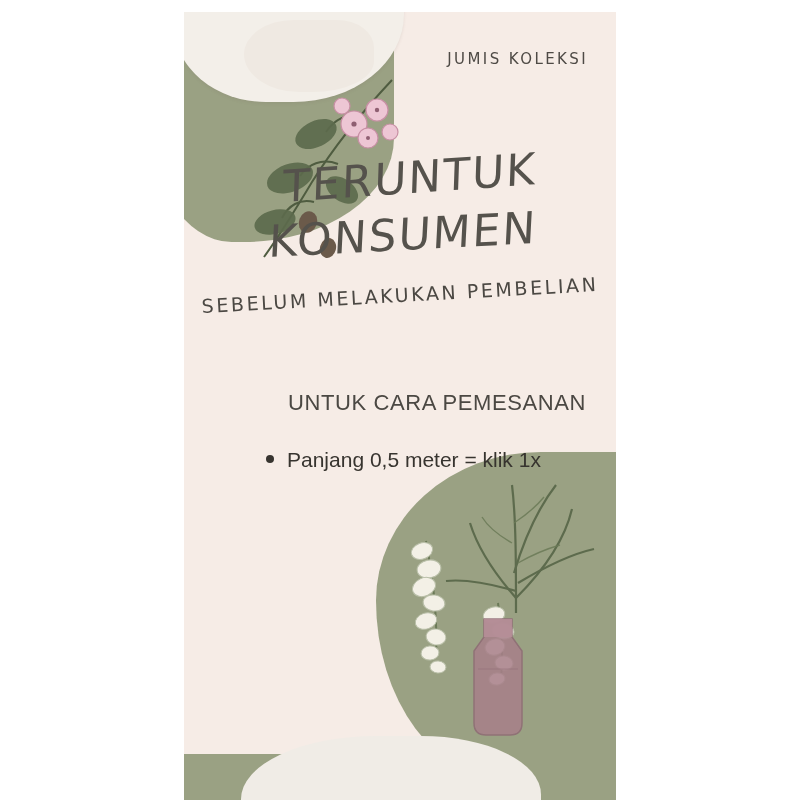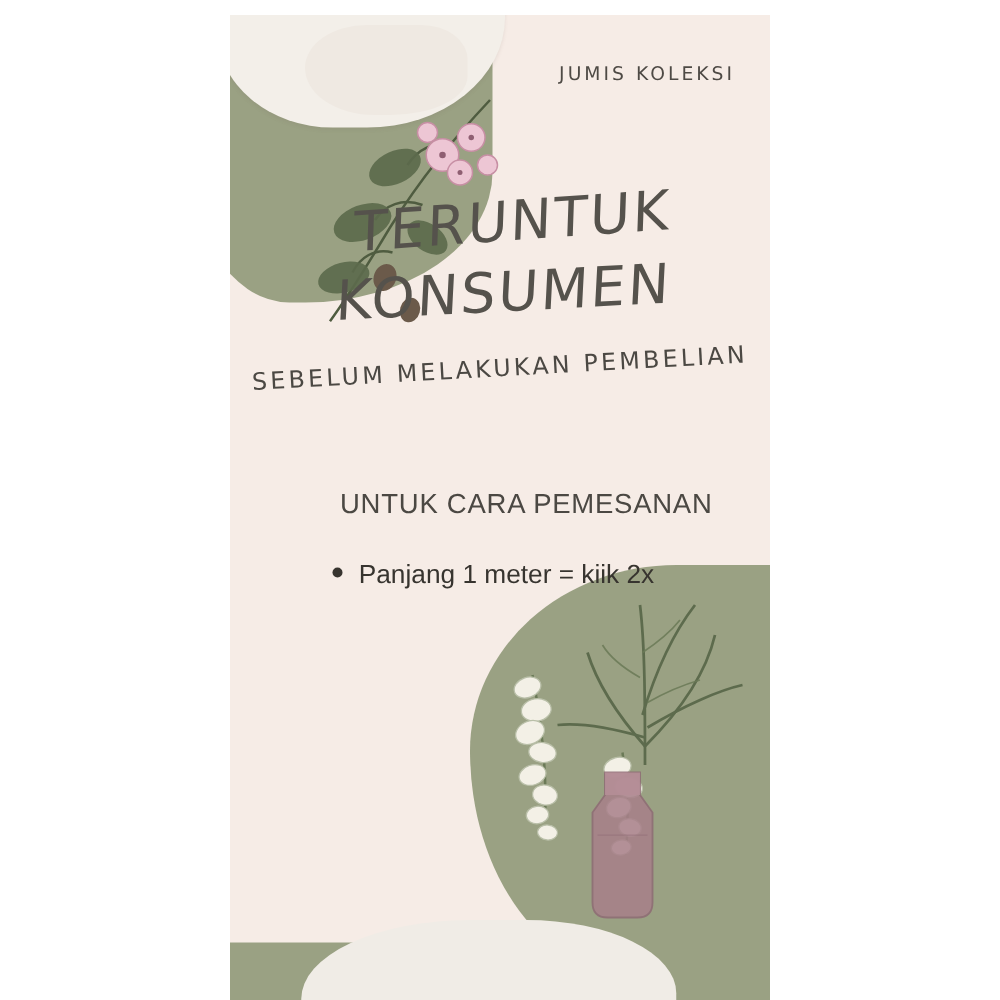--- a/index.html
+++ b/index.html
@@ -127,21 +127,21 @@
     font-family: "DejaVu Sans", sans-serif;
     font-size: 19px;
     letter-spacing: 2.6px;
     color: #4b4843;
     transform: rotate(-3.2deg);
   }
 
   
   .section-title {
     position: absolute;
-    left: 88px;
+    left: 104px;
     top: 378px;
     font-size: 22px;
     letter-spacing: 0.6px;
     color: #4b4843;
   }
   .list {
     position: absolute;
     left: 82px;
     top: 436px;
     margin: 0;
@@ -271,17 +271,17 @@
     <span class="l1">TERUNTUK</span>
     <span class="l2">KONSUMEN</span>
   </div>
   <div class="subhead">SEBELUM MELAKUKAN PEMBELIAN</div>
 
   <div class="section-title">UNTUK CARA PEMESANAN</div>
 
   <ul class="list">
     <li>
       <span class="dot"></span>
-      <span>Panjang 1 meter = kiik 2x</span>
+      <span>Panjang 0,5 meter = klik 1x</span>
     </li>
   </ul>
 
 </div>
 
 </body></html>

